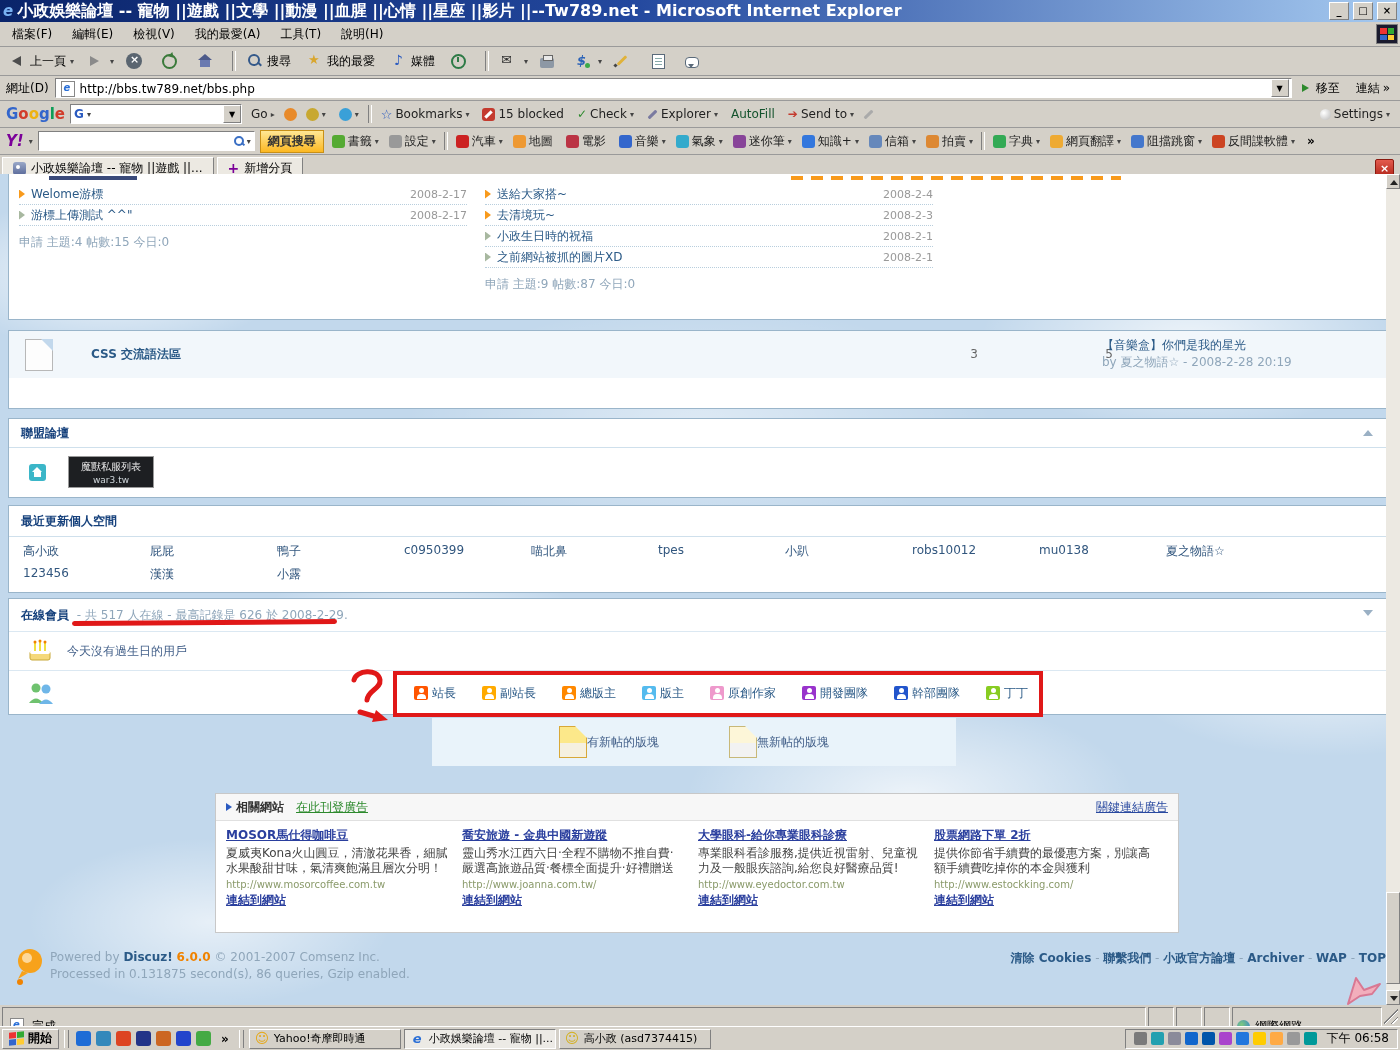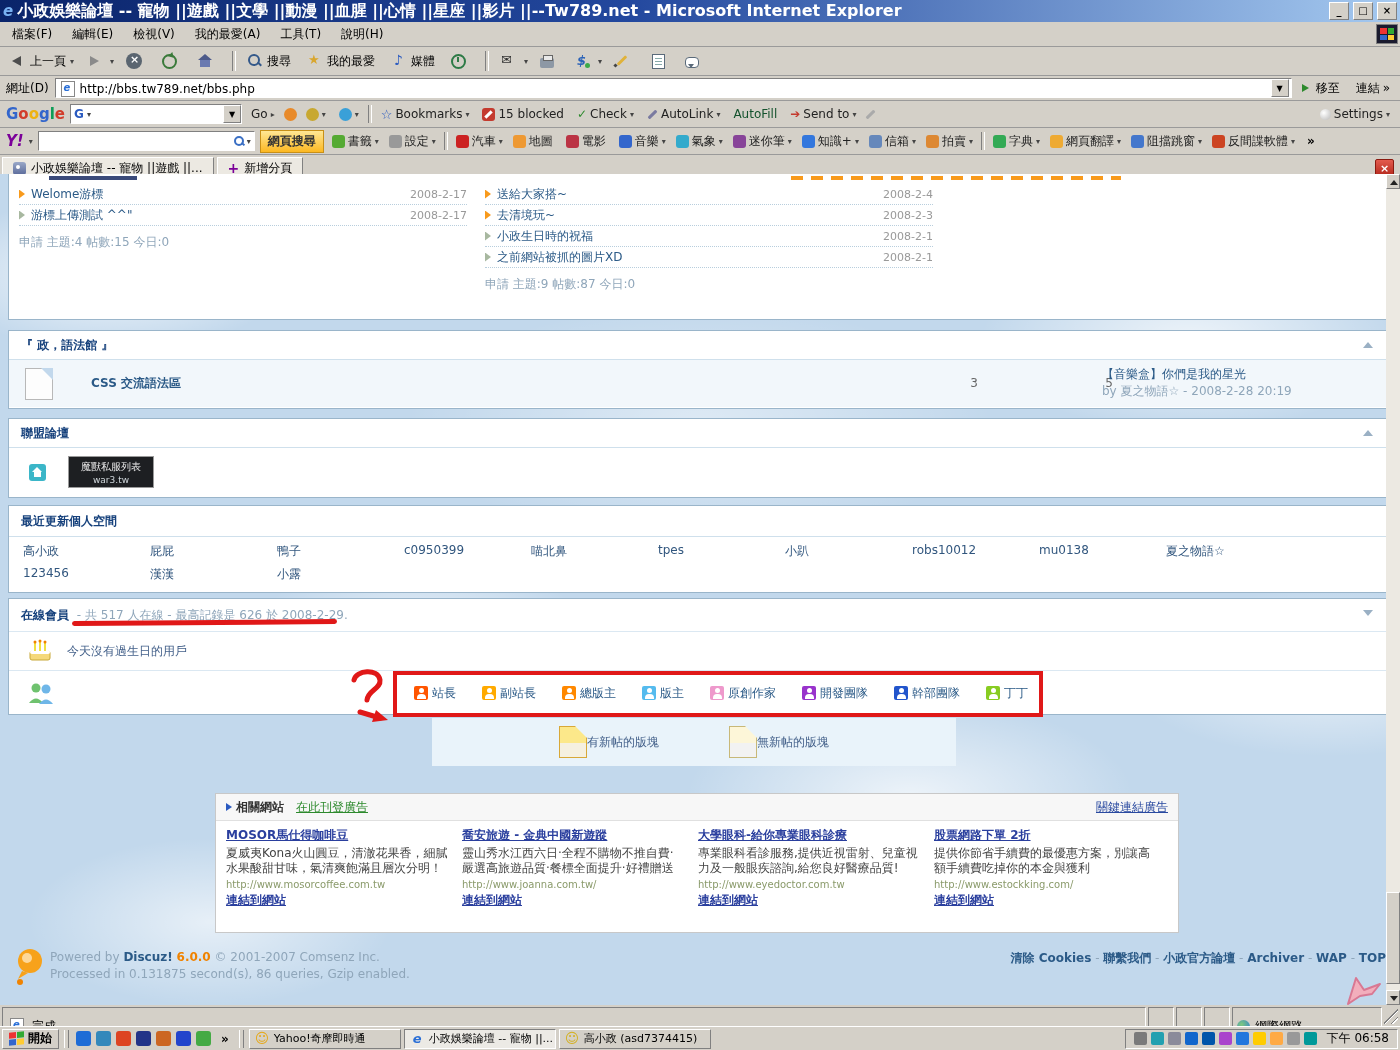--- a/index.html
+++ b/index.html
@@ -420,21 +420,21 @@
         <span class="blocked-ic"></span>
         <span>15 blocked</span>
       </span>
     <span class="gbtn">
         <span class="check-ic">✓</span>
         <span>Check</span>
         <span class="gcaret">▾</span>
       </span>
     <span class="gbtn">
         <span class="wand-ic"></span>
-        <span>AutoLink</span>
+        <span>Explorer</span>
         <span class="gcaret">▾</span>
       </span>
     <span class="gbtn gray">
         <span>AutoFill</span>
       </span>
     <span class="gbtn">
         <span class="sendto-ic">➔</span>
         <span>Send to</span>
         <span class="gcaret">▾</span>
       </span>
@@ -597,24 +597,20 @@
                 <a class="t-title">之前網站被抓的圖片XD</a>
                 <span class="t-date">2008-2-1</span>
               </div>
             </div>
           <div class="t-stats">申請 主題:9 帖數:87 今日:0</div>
         </div>
       </div>
     </div>
 
     <div class="dzbox box-grammar">
-      <div class="dzhead">
-        <span>『  政，語法館  』</span>
-        <span class="chev up"></span>
-      </div>
       <div class="forum-row">
         <span class="paper-ic"></span>
         <a class="forum-title">CSS 交流語法區</a>
         <span class="stat-num stat-threads">3</span>
         <span class="stat-num stat-posts">5</span>
         <span class="lastpost">
           <a class="lp-title">【音樂盒】你們是我的星光</a>
           <span class="lp-by">by 夏之物語☆ - 2008-2-28 20:19</span>
         </span>
       </div>

